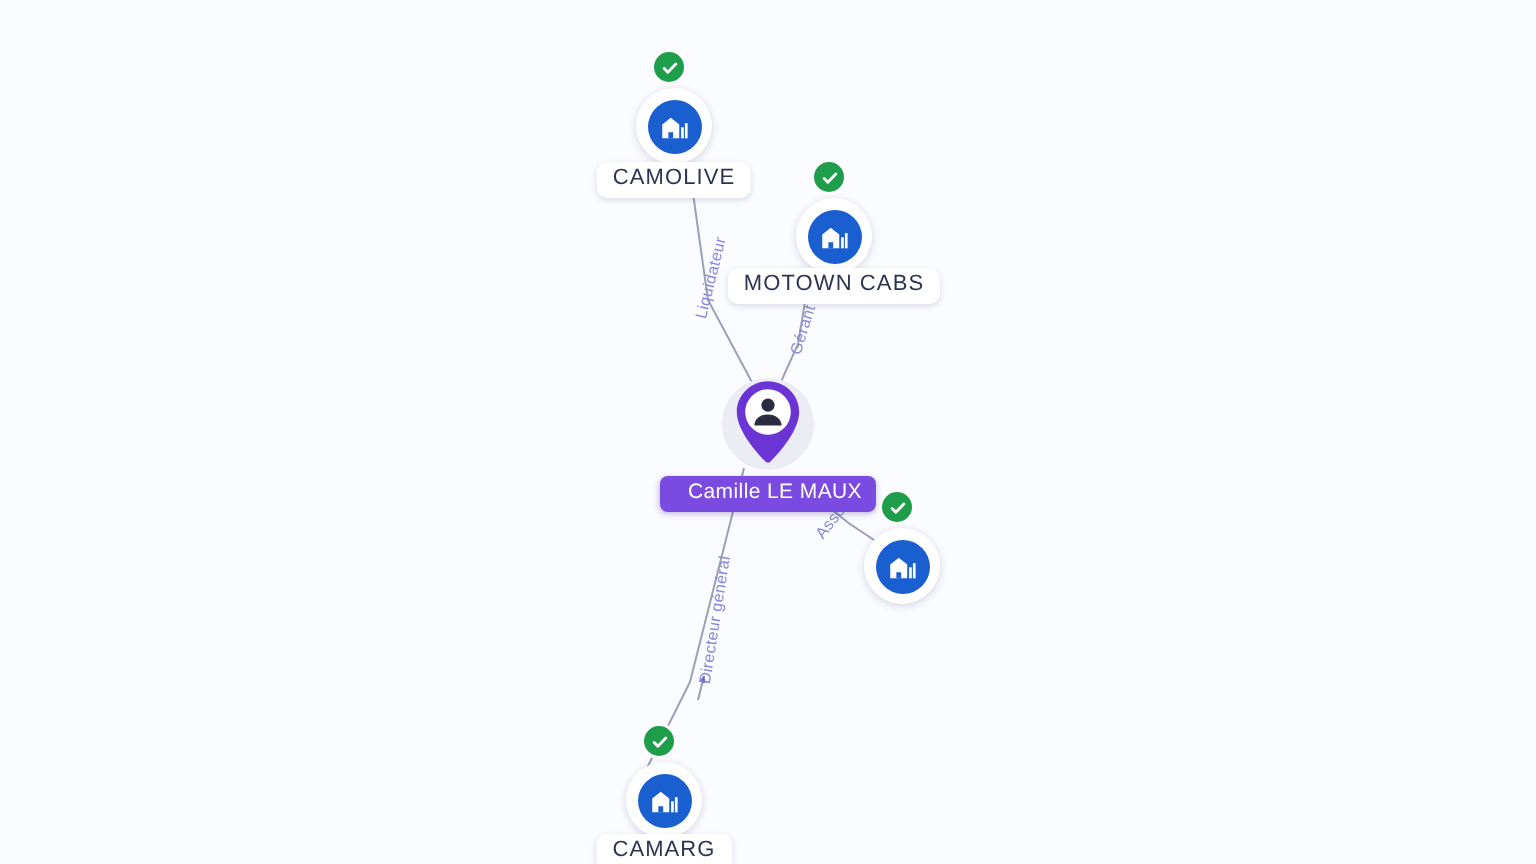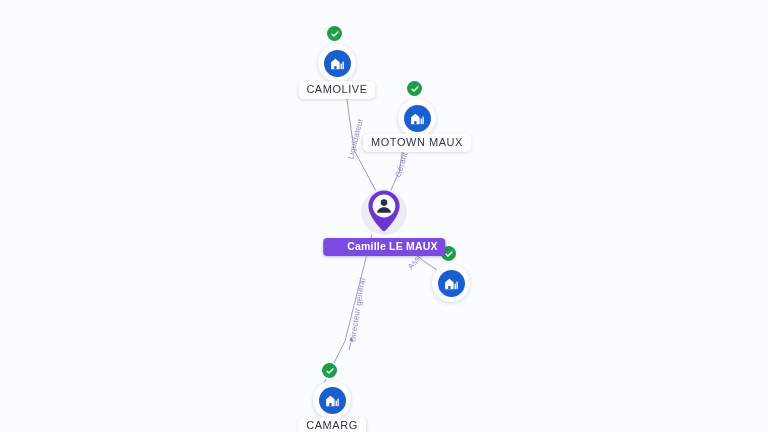--- a/index.html
+++ b/index.html
@@ -109,23 +109,23 @@
   }
   .person-pin svg { display: block; }
 
   .person-label {
     position: absolute;
     transform: translateX(-50%);
     white-space: nowrap;
     background: #7b4ae0;
     color: #ffffff;
     font-size: 10.5px;
-    font-weight: bold;
+    font-weight: normal;
     letter-spacing: 0.2px;
-    padding: 3px 7px 4px 24px;
+    padding: 3px 7px 4px 14px;
     border-radius: 4px;
     box-shadow: 0 1px 3px rgba(60, 30, 130, 0.3);
     line-height: 1;
   }
 
   
   .edge-label {
     position: absolute;
     color: #8b86d8;
     font-size: 8px;
@@ -191,21 +191,21 @@
           <rect x="19" y="9.3" width="1.9" height="10.7" fill="#ffffff"></rect>
         </svg>
       </div>
       <div class="verified-badge">
         <svg width="10" height="10" viewBox="0 0 24 24" fill="none">
           <path d="M5 12.6l4.4 4.4L19 7.3" stroke="#ffffff" stroke-width="3.4" stroke-linecap="round" stroke-linejoin="round"></path>
         </svg>
       </div>
     </div>
   </div>
-  <div class="node-label" style="left: 417px; top: 134px;">MOTOWN MAUX</div>
+  <div class="node-label" style="left: 417px; top: 134px;">MOTOWN CABS</div>
 
   <div class="org-node" style="left: 451px; top: 283px;">
     <div class="org-circle">
       <div class="org-disc">
         <svg width="17" height="17" viewBox="0 0 24 24" fill="none">
           <path d="M3 20V10.2L9 5.4l6 4.8V20H3z" fill="#ffffff"></path>
           <path d="M7.3 20v-4.3h3.4V20" fill="#1a5fd0"></path>
           <rect x="16.3" y="12.2" width="1.9" height="7.8" fill="#ffffff"></rect>
           <rect x="19" y="9.3" width="1.9" height="10.7" fill="#ffffff"></rect>
         </svg>

